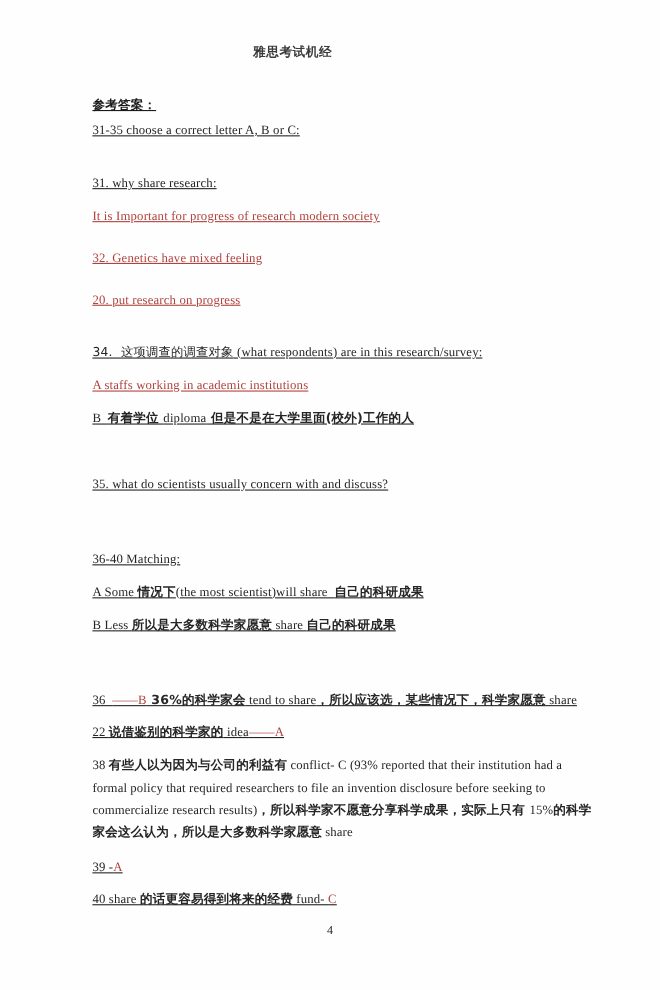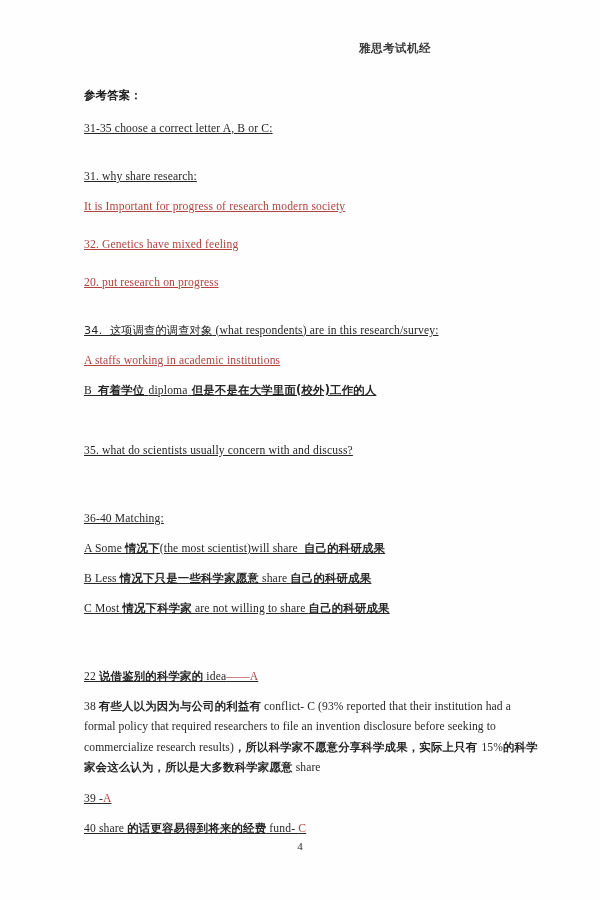--- a/index.html
+++ b/index.html
@@ -18,21 +18,21 @@
   .page {
     position: absolute;
     inset: 0;
     background: #fefefe;
   }
   .header-row {
     position: absolute;
     top: 38px;
     left: 0;
     right: 0;
-    text-align: center;
+    text-align: left;
     padding-right: 40px;
   }
   .header-title {
     font-family: "DejaVu Sans", "Liberation Sans", sans-serif;
     font-size: 11.5px;
     font-weight: 700;
     color: #3a3a3a;
     letter-spacing: 0.5px;
     display: inline-block;
     margin-left: 230px;
@@ -42,21 +42,22 @@
     left: 84px;
     top: 88px;
     width: 460px;
   }
   .section-title {
     font-family: "DejaVu Sans", "Liberation Sans", sans-serif;
     font-size: 12.5px;
     font-weight: 700;
     color: #1a1a1a;
     letter-spacing: 0.3px;
-    margin-bottom: 17px;
+    margin-bottom: 7px;
+    text-decoration: underline;
   }
   .ln {
     font-size: 11.6px;
     line-height: 1.55;
     color: #262626;
     letter-spacing: 0.15px;
     white-space: pre-wrap;
     text-decoration: underline;
   }
   .red { color: #b0433f; }
@@ -135,26 +136,26 @@
 
     <div class="ln">35. what do scientists usually concern with and discuss?</div>
     <div class="gap-sm"></div>
 
     <div class="gap-xl"></div>
 
     <div class="ln">36-40 Matching:</div>
     <div class="gap-sm"></div>
     <div class="ln"><span>A Some </span><span class="cjk">情况下</span><span>(the most scientist)will share  </span><span class="cjk">自己的科研成果</span></div>
     <div class="gap-sm"></div>
-    <div class="ln"><span>B Less </span><span class="cjk">情况下只是一些科学家愿意</span><span> share </span><span class="cjk">自己的科研成果</span></div>
+    <div class="ln"><span>B Less </span><span class="cjk">所以是大多数科学家愿意</span><span> share </span><span class="cjk">自己的科研成果</span></div>
     <div class="gap-sm"></div>
-    <div class="ln"><span>C Most </span><span class="cjk">情况下科学家</span><span> are not willing to share </span><span class="cjk">自己的科研成果</span></div>
 
     <div class="gap-xl"></div>
 
+    <div class="ln tight"><span>36  </span><span class="red">——B</span><span class="cjk"> 36%的科学家会</span><span> tend to share</span><span class="cjk">，所以应该选，某些情况下，科学家愿意</span><span> share</span></div>
     <div class="gap-sm"></div>
     <div class="ln tight"><span>22 </span><span class="cjk">说借鉴别的科学家的</span><span> idea</span><span class="red">——A</span></div>
     <div class="gap-sm"></div>
     <div class="para"><span>38 </span><span class="cjk">有些人以为因为与公司的利益有</span><span>  conflict- C (93% reported that their institution had a formal policy that required researchers to file an invention disclosure before seeking to commercialize research results)</span><span class="cjk">，所以科学家不愿意分享科学成果，实际上只有 </span><span>15%</span><span class="cjk">的科学家会这么认为，所以是大多数科学家愿意</span><span> share</span></div>
     <div class="gap-sm"></div>
     <div class="ln tight"><span>39 -</span><span class="red">A</span></div>
     <div class="gap-sm"></div>
     <div class="ln tight"><span>40 share </span><span class="cjk">的话更容易得到将来的经费</span><span> fund- </span><span class="red">C</span></div>
     <div class="gap-sm"></div>
 

